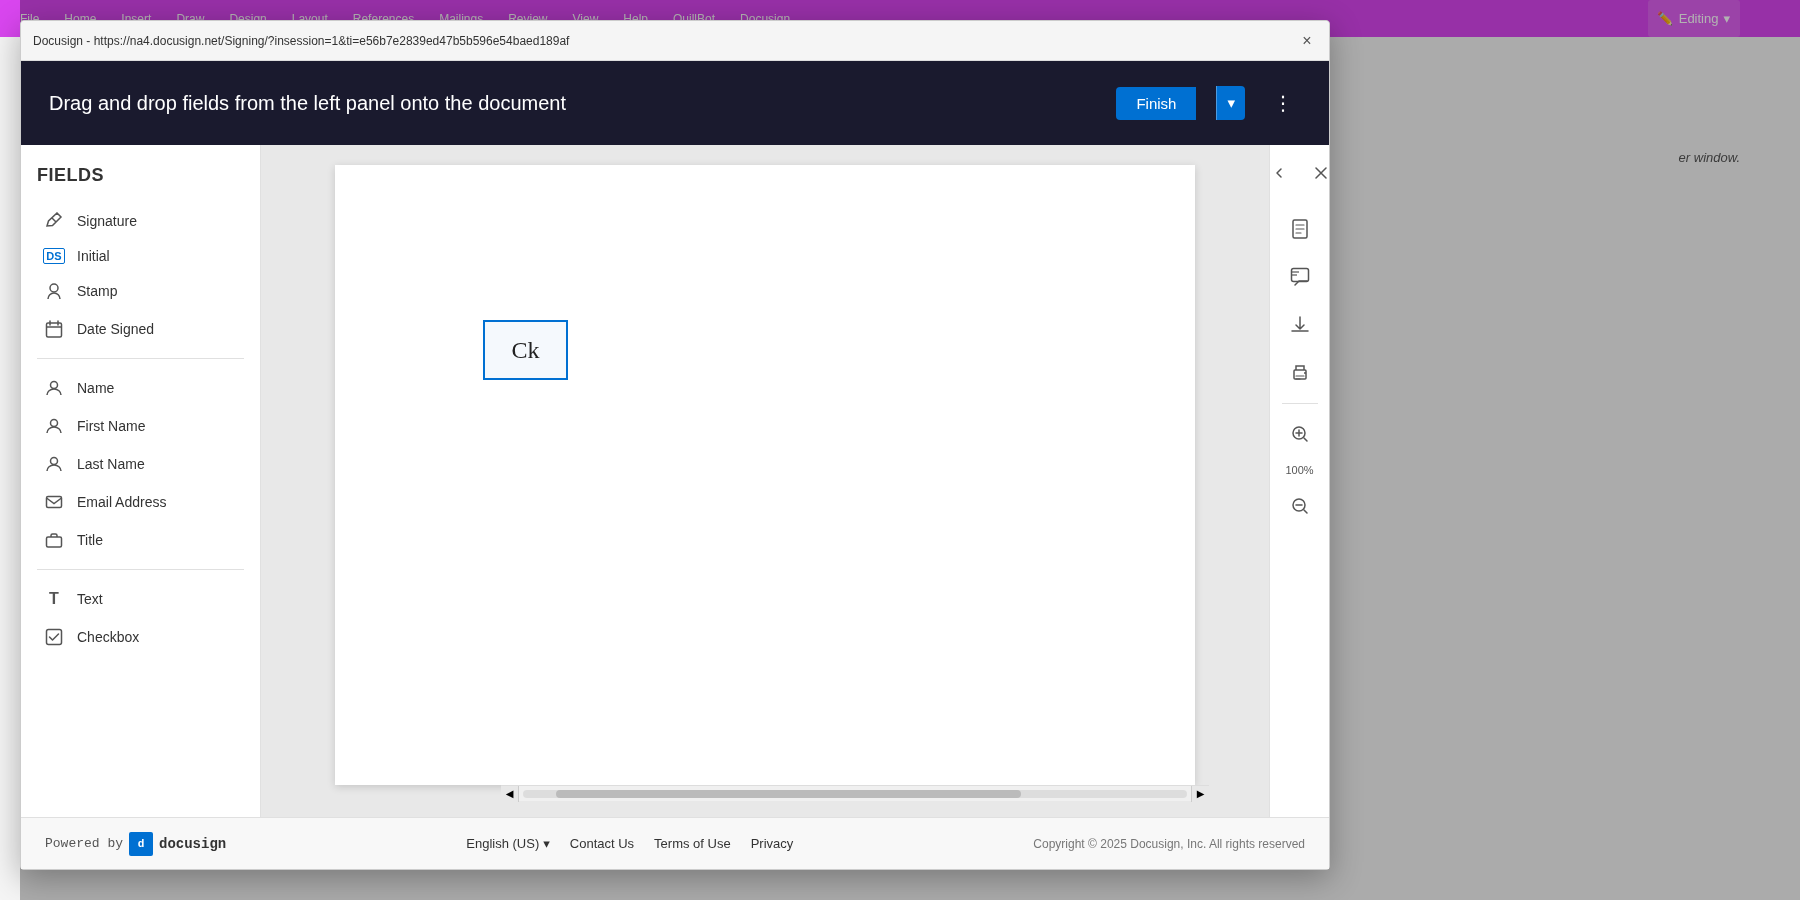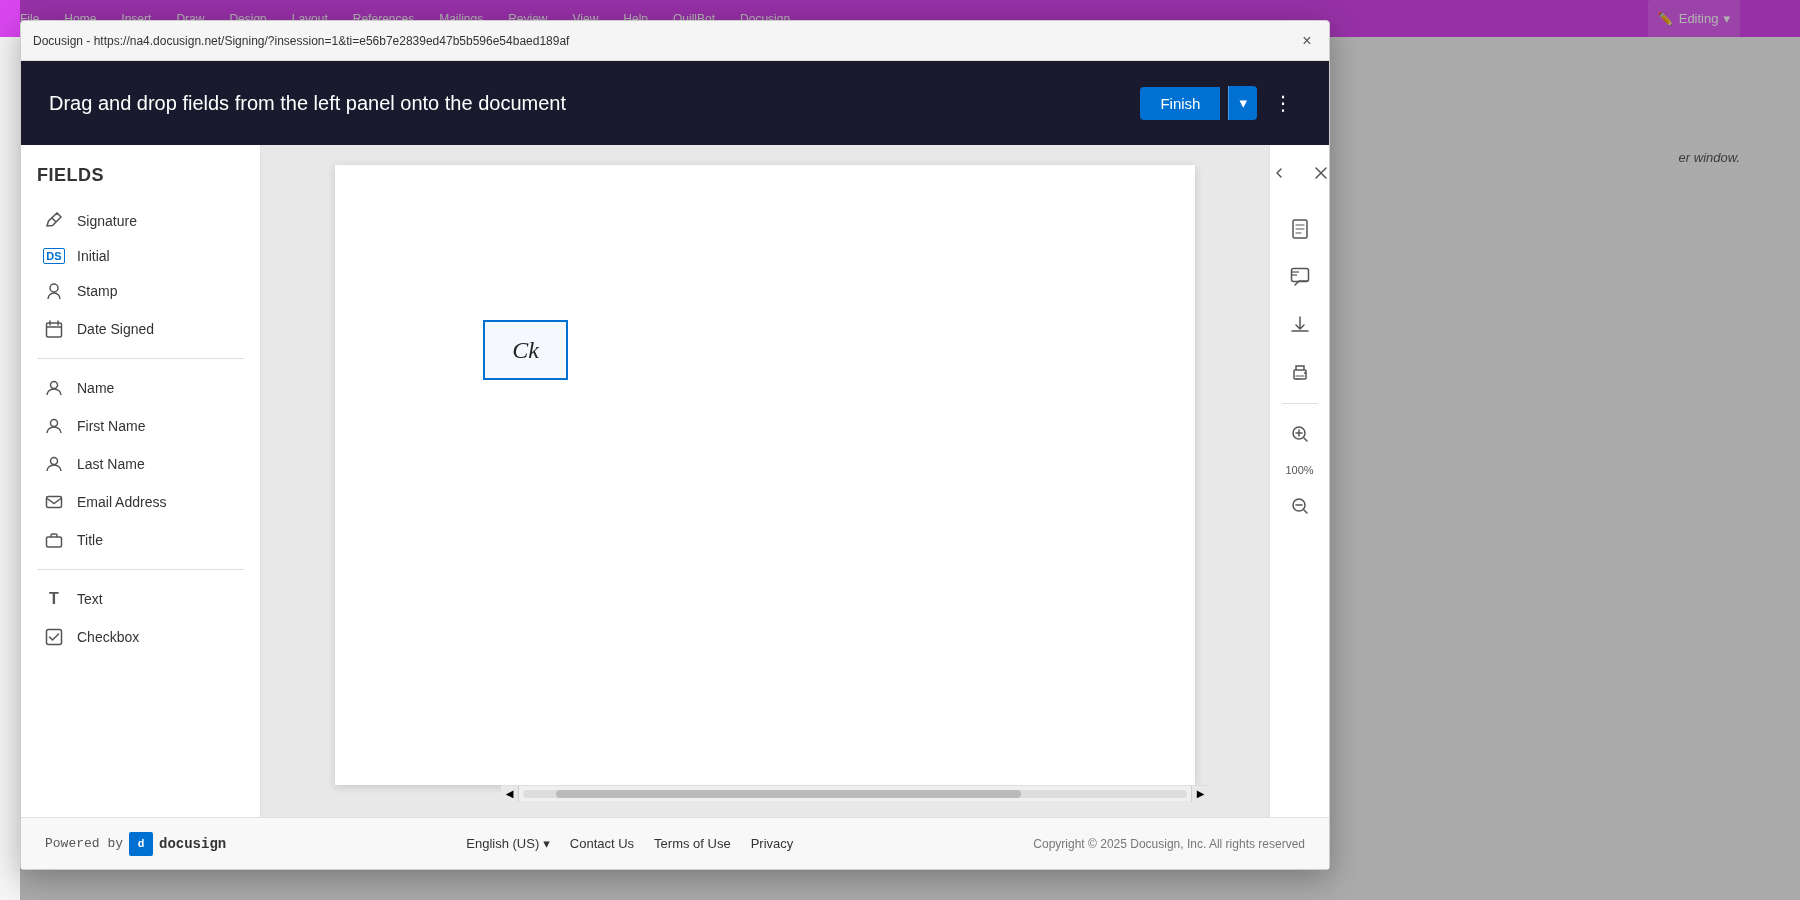--- a/index.html
+++ b/index.html
@@ -112,21 +112,21 @@
 
     .ds-header-title {
       color: white;
       font-size: 20px;
       font-weight: 400;
     }
 
     .ds-header-actions {
       display: flex;
       align-items: center;
-      gap: 8px;
+      gap: 20px;
     }
 
     .finish-btn {
       background: #0070d2;
       color: white;
       border: none;
       padding: 8px 20px;
       font-size: 15px;
       border-radius: 4px 0 0 4px;
       cursor: pointer;
@@ -215,21 +215,20 @@
       align-items: center;
       padding: 20px;
     }
 
     .doc-page {
       width: 860px;
       min-height: 620px;
       background: white;
       box-shadow: 0 2px 8px rgba(0,0,0,0.15);
       position: relative;
-      font-style: italic;
     }
 
     
     .sig-field {
       position: absolute;
       top: 155px;
       left: 148px;
       width: 85px;
       height: 60px;
       border: 2px solid #0070d2;

